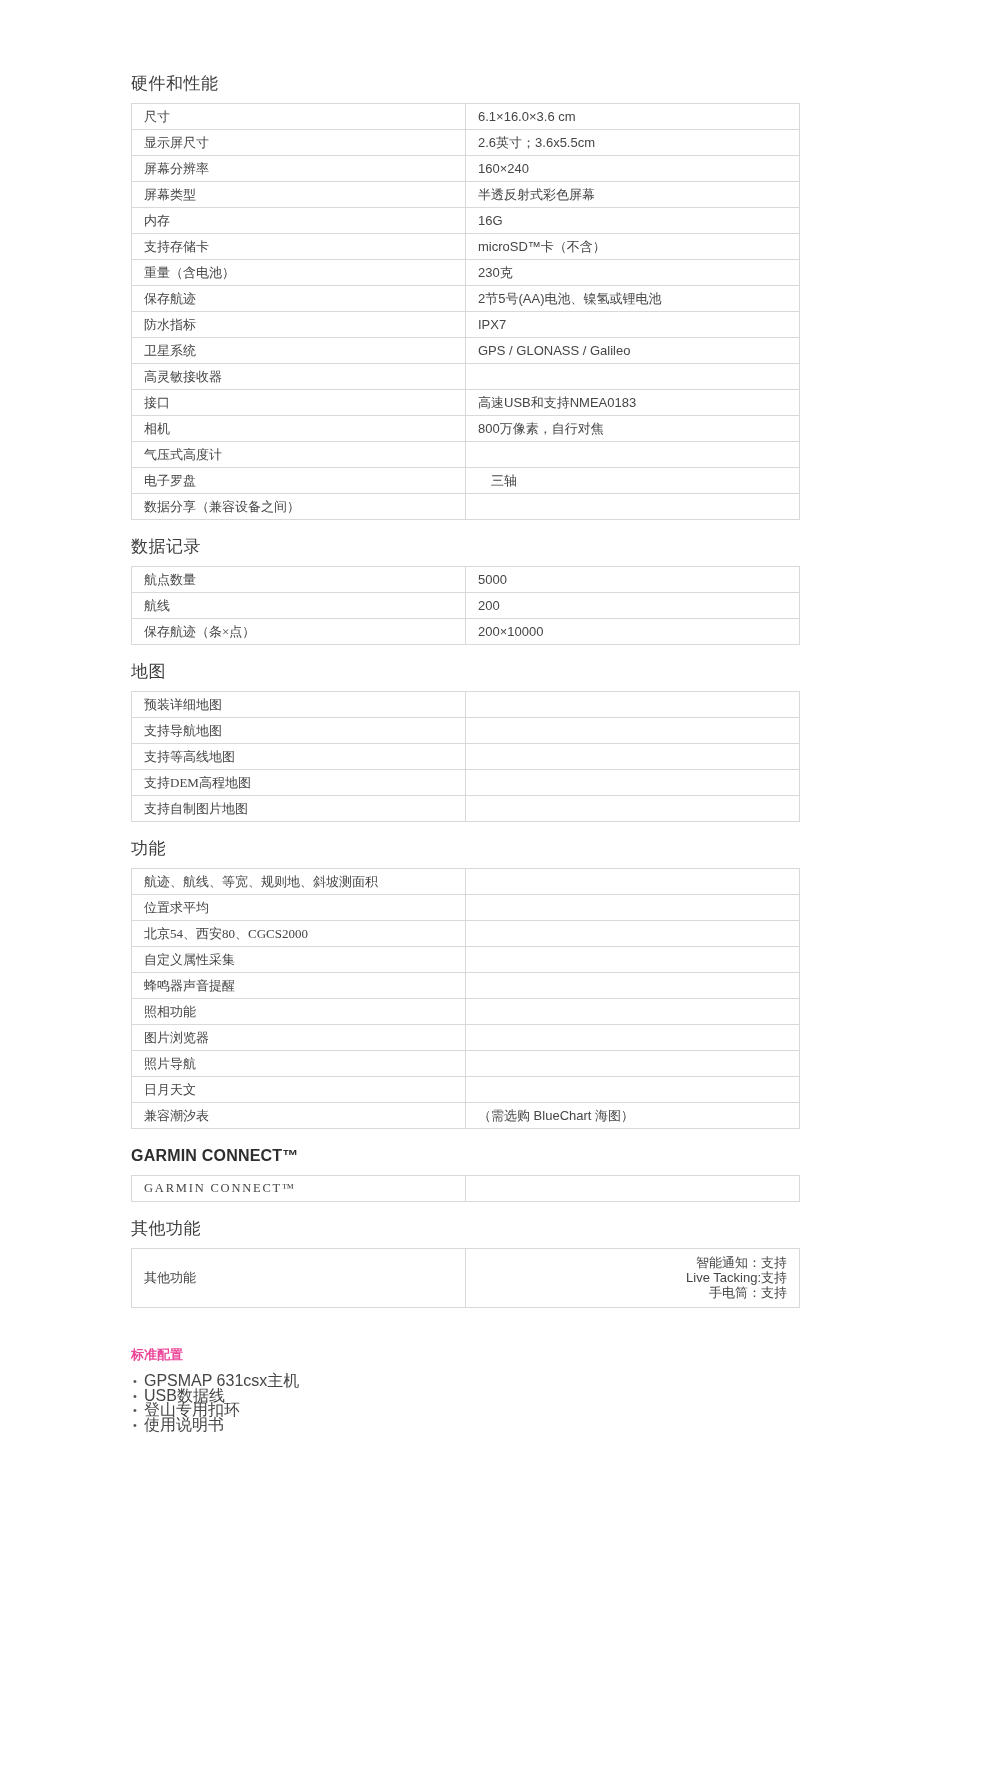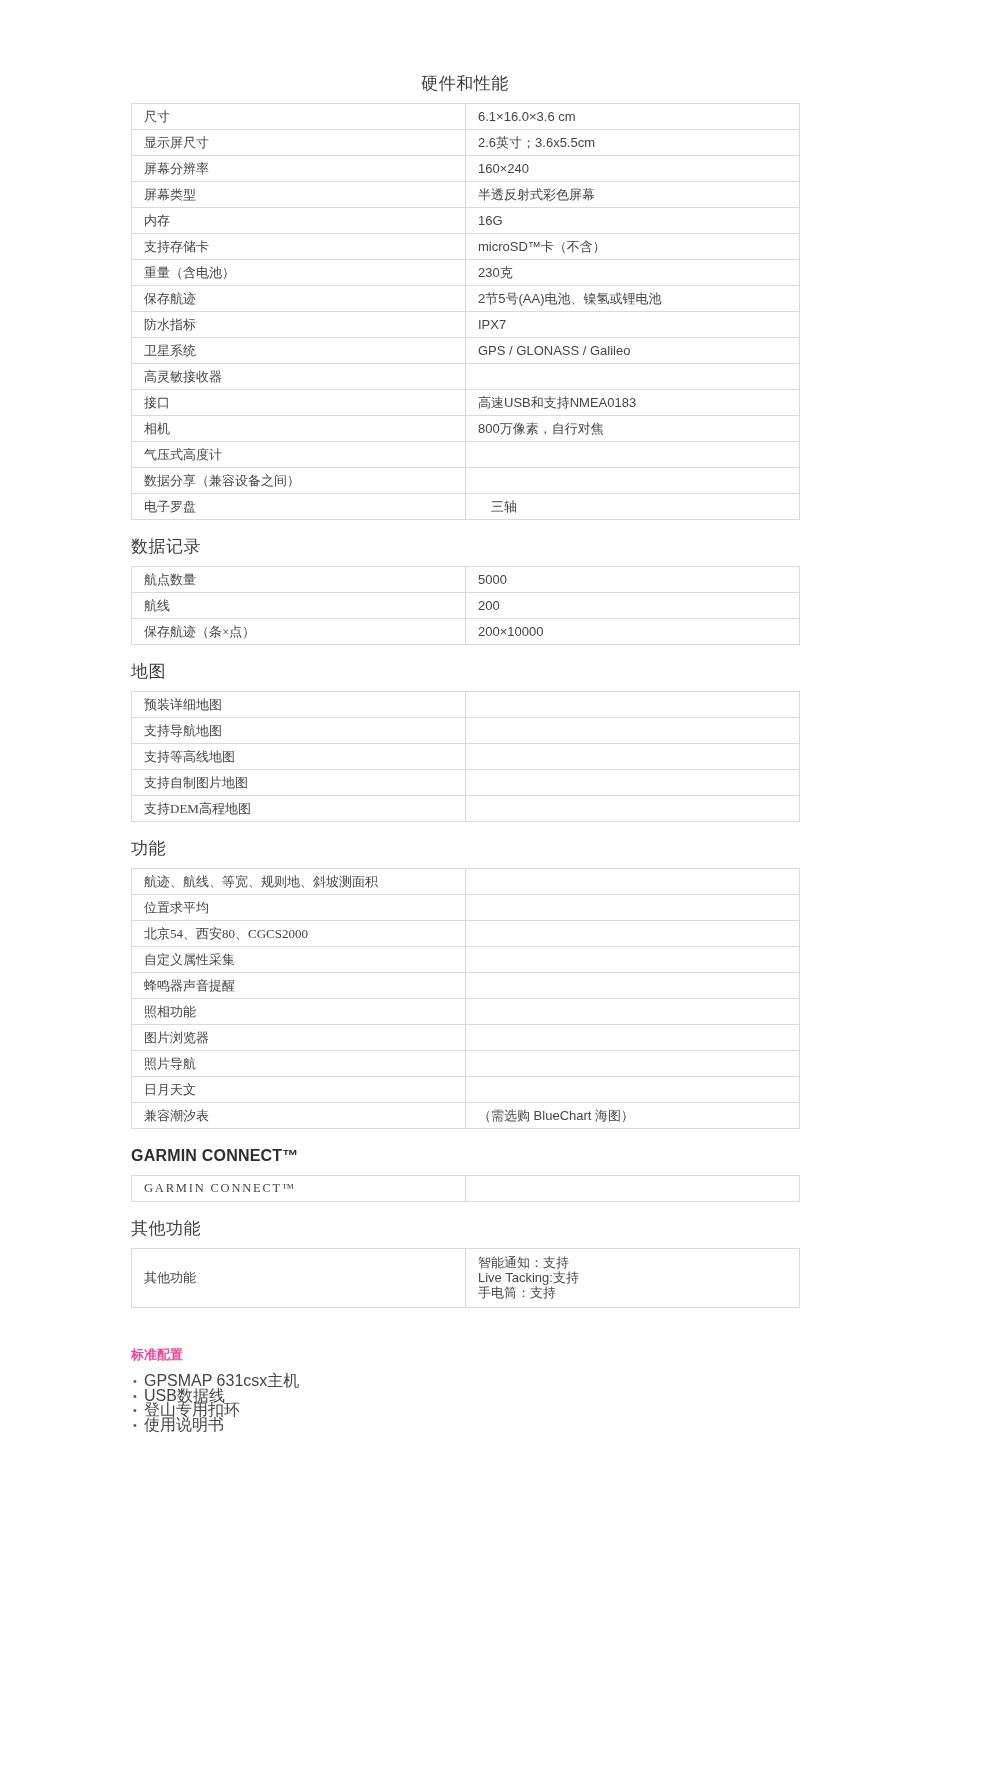--- a/index.html
+++ b/index.html
@@ -6,33 +6,33 @@
   body{
     width:1000px;height:1784px;overflow:hidden;
     font-family:"Liberation Sans","DejaVu Sans",sans-serif;
     color:#424242;
   }
   .content{padding:74px 0 0 131px;width:668px;}
   h2.sec{
     font-size:17px;font-weight:400;color:#3d3d3d;
     line-height:20px;margin:17px 0 9px 0;letter-spacing:.5px;
   }
-  h2.sec.first{margin-top:0;text-align:center;}
+  h2.sec.first{margin-top:0;}
   h2.sec.latin{font-size:16px;font-weight:700;color:#2e2e2e;letter-spacing:.2px;}
   table.spec{border-collapse:collapse;width:668px;table-layout:fixed;}
   table.spec td{
     border:1px solid #d9d9d9;height:26px;padding:0 12px;
     font-size:13px;vertical-align:middle;box-sizing:border-box;
     color:#454545;white-space:nowrap;overflow:hidden;
   }
   table.spec td.c1{width:334px;font-family:Liberation Serif, serif;}
   table.spec td.c2{width:334px;}
   table.spec.spaced td{letter-spacing:1.8px;font-size:12.5px;}
   table.spec.multiline td{height:auto;padding-top:6px;padding-bottom:7px;}
-  table.spec.multiline td.c2 div{line-height:15px;}
+  table.spec.multiline td.c2 div{line-height:15px;text-align:right;}
   .pkg{margin-top:38px;}
   .pkg h3{font-size:13px;font-weight:700;color:#ec4899;margin:0 0 10px 0;}
   .pkg ul{list-style:none;margin:0;padding:0;font-size:16px;color:#454545;}
   .pkg li{line-height:14.6px;padding-left:13px;position:relative;}
   .pkg li::before{content:"\2022";position:absolute;left:2px;top:0;color:#555555;font-size:11px;}
 </style>
 </head>
 <body>
 
 <div class="content">
@@ -91,27 +91,27 @@
           </tr>
           <tr>
             <td class="c1">相机</td>
             <td class="c2">800万像素，自行对焦</td>
           </tr>
           <tr>
             <td class="c1">气压式高度计</td>
             <td class="c2"></td>
           </tr>
           <tr>
-            <td class="c1">数据分享（兼容设备之间）</td>
-            <td class="c2"></td>
-          </tr>
-          <tr>
             <td class="c1">电子罗盘</td>
             <td class="c2">　三轴</td>
           </tr>
+          <tr>
+            <td class="c1">数据分享（兼容设备之间）</td>
+            <td class="c2"></td>
+          </tr>
         </tbody>
     </table>
   </section>
 
   <section>
     <h2 class="sec">数据记录</h2>
     <table class="spec">
       <tbody>
           <tr>
             <td class="c1">航点数量</td>
@@ -139,25 +139,25 @@
           </tr>
           <tr>
             <td class="c1">支持导航地图</td>
             <td class="c2"></td>
           </tr>
           <tr>
             <td class="c1">支持等高线地图</td>
             <td class="c2"></td>
           </tr>
           <tr>
+            <td class="c1">支持DEM高程地图</td>
+            <td class="c2"></td>
+          </tr>
+          <tr>
             <td class="c1">支持自制图片地图</td>
-            <td class="c2"></td>
-          </tr>
-          <tr>
-            <td class="c1">支持DEM高程地图</td>
             <td class="c2"></td>
           </tr>
         </tbody>
     </table>
   </section>
 
   <section>
     <h2 class="sec">功能</h2>
     <table class="spec">
       <tbody>

